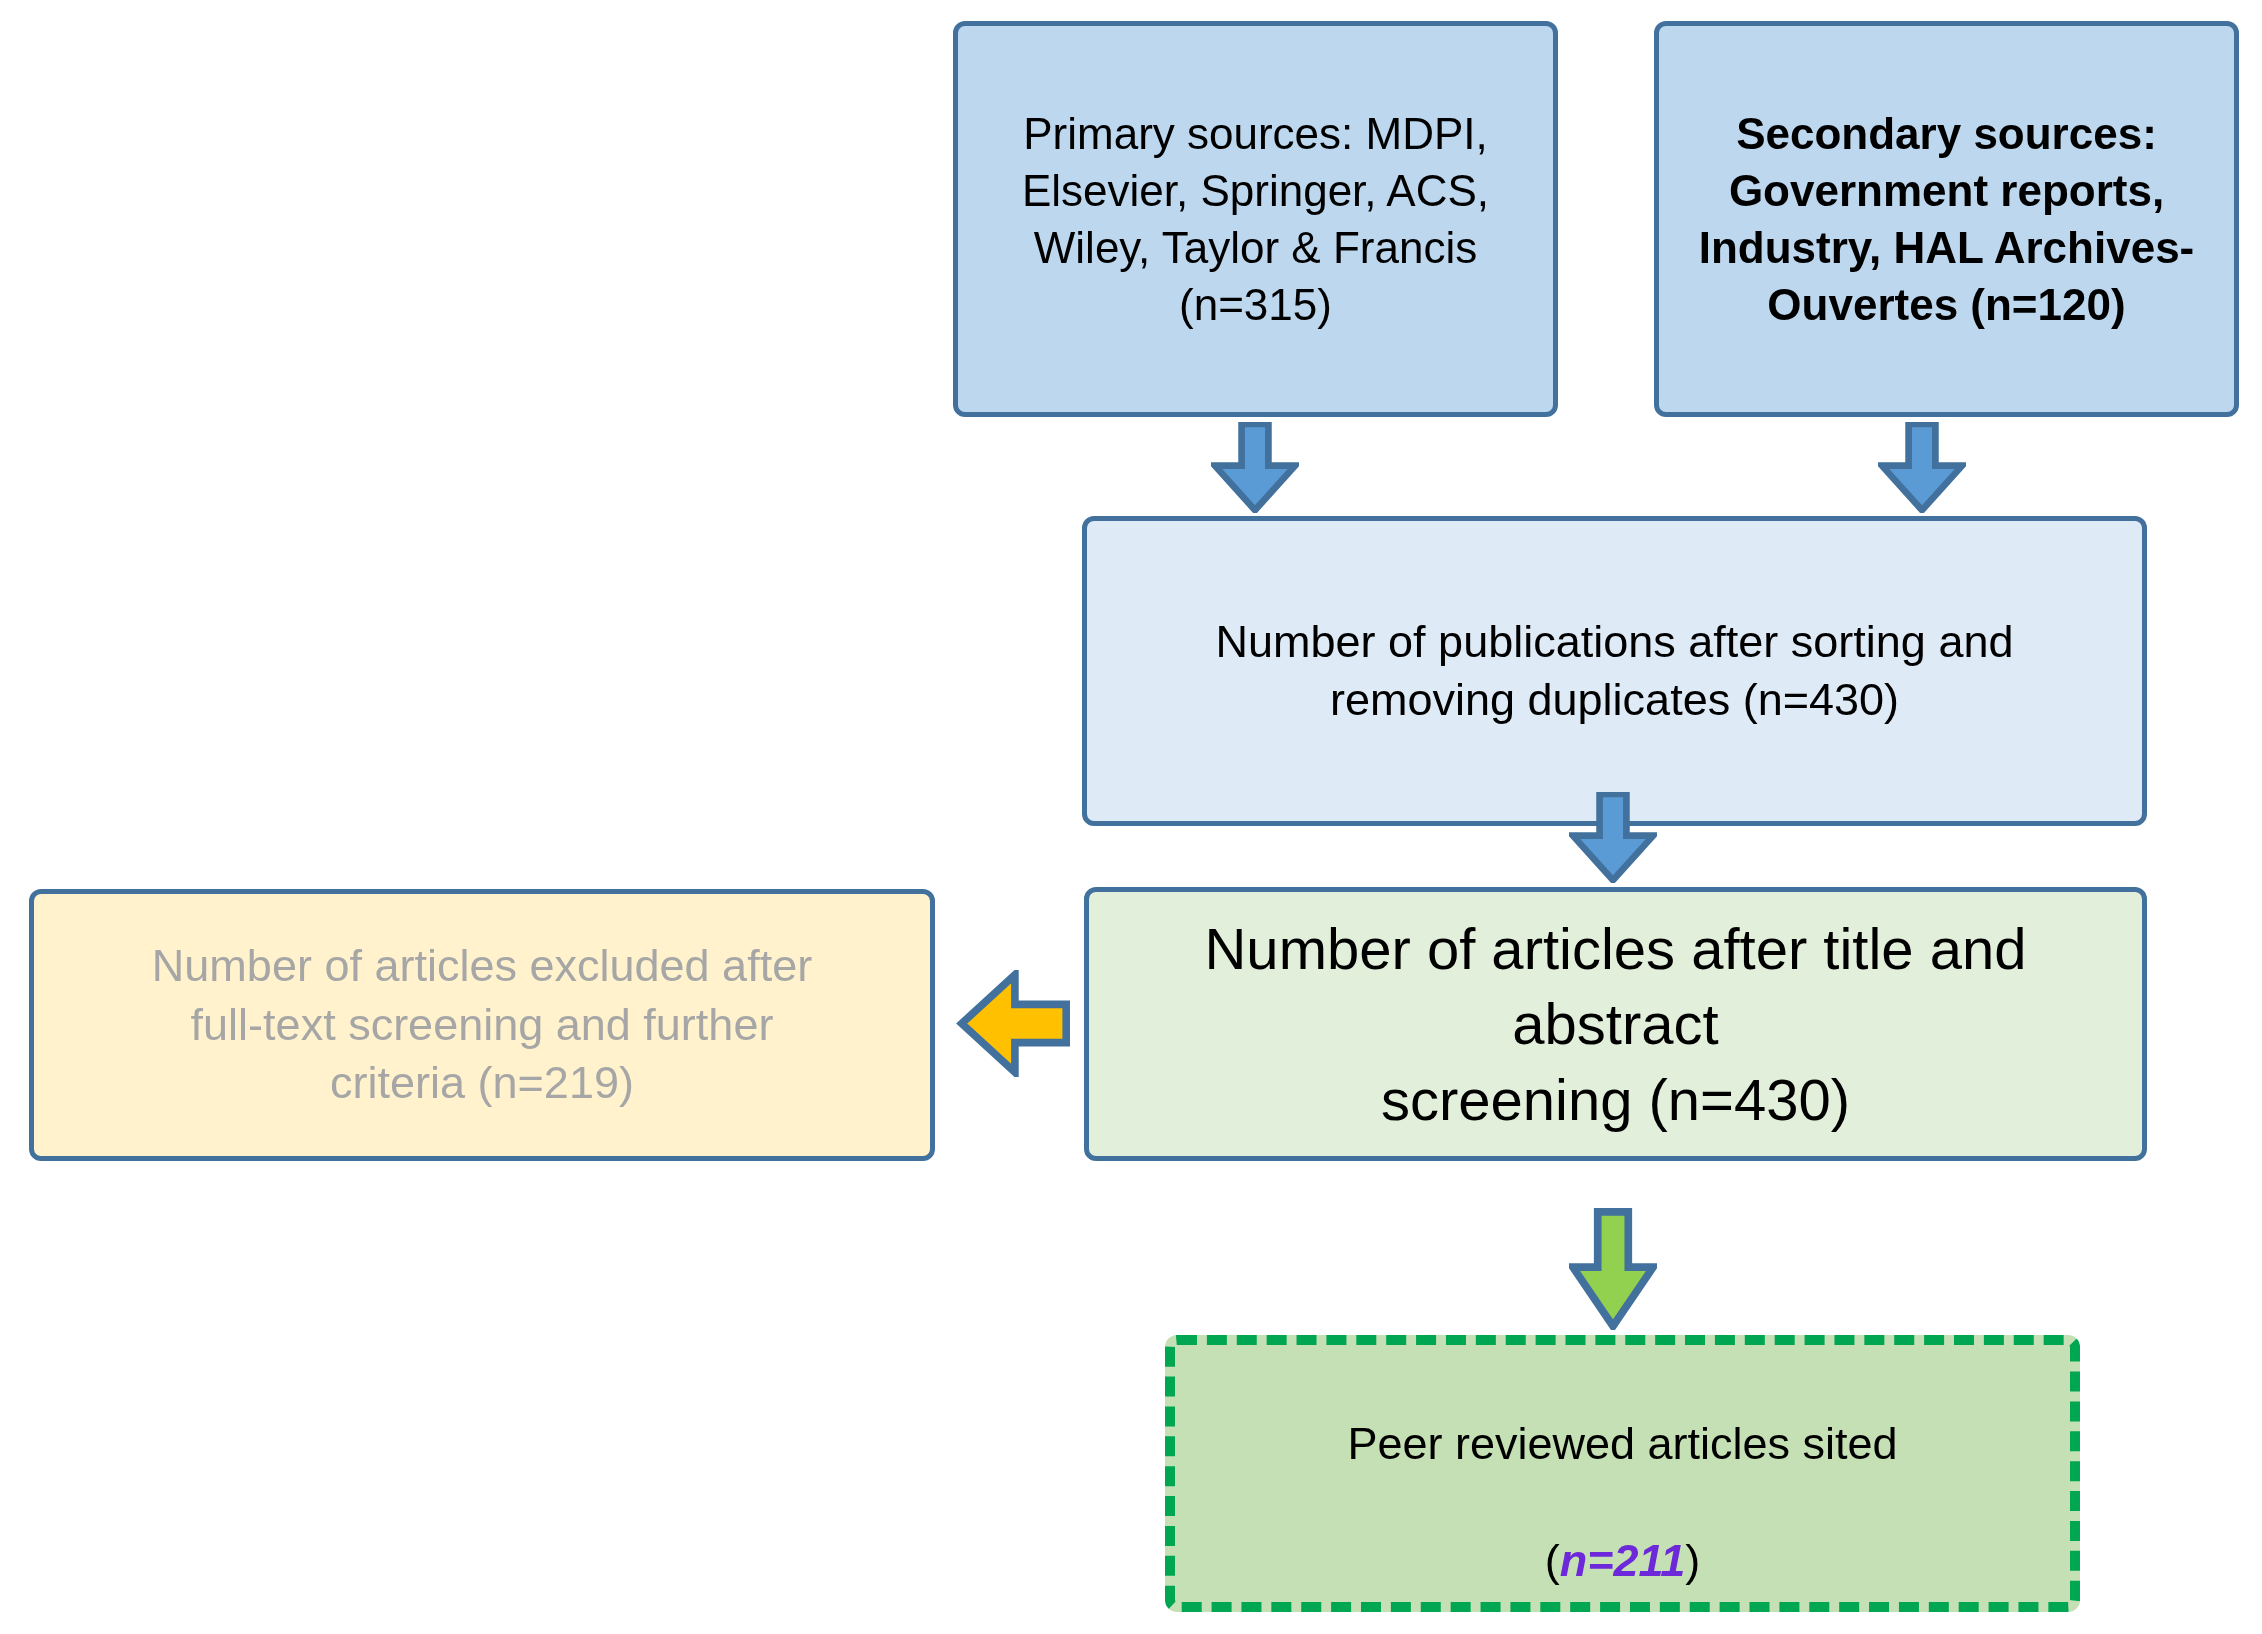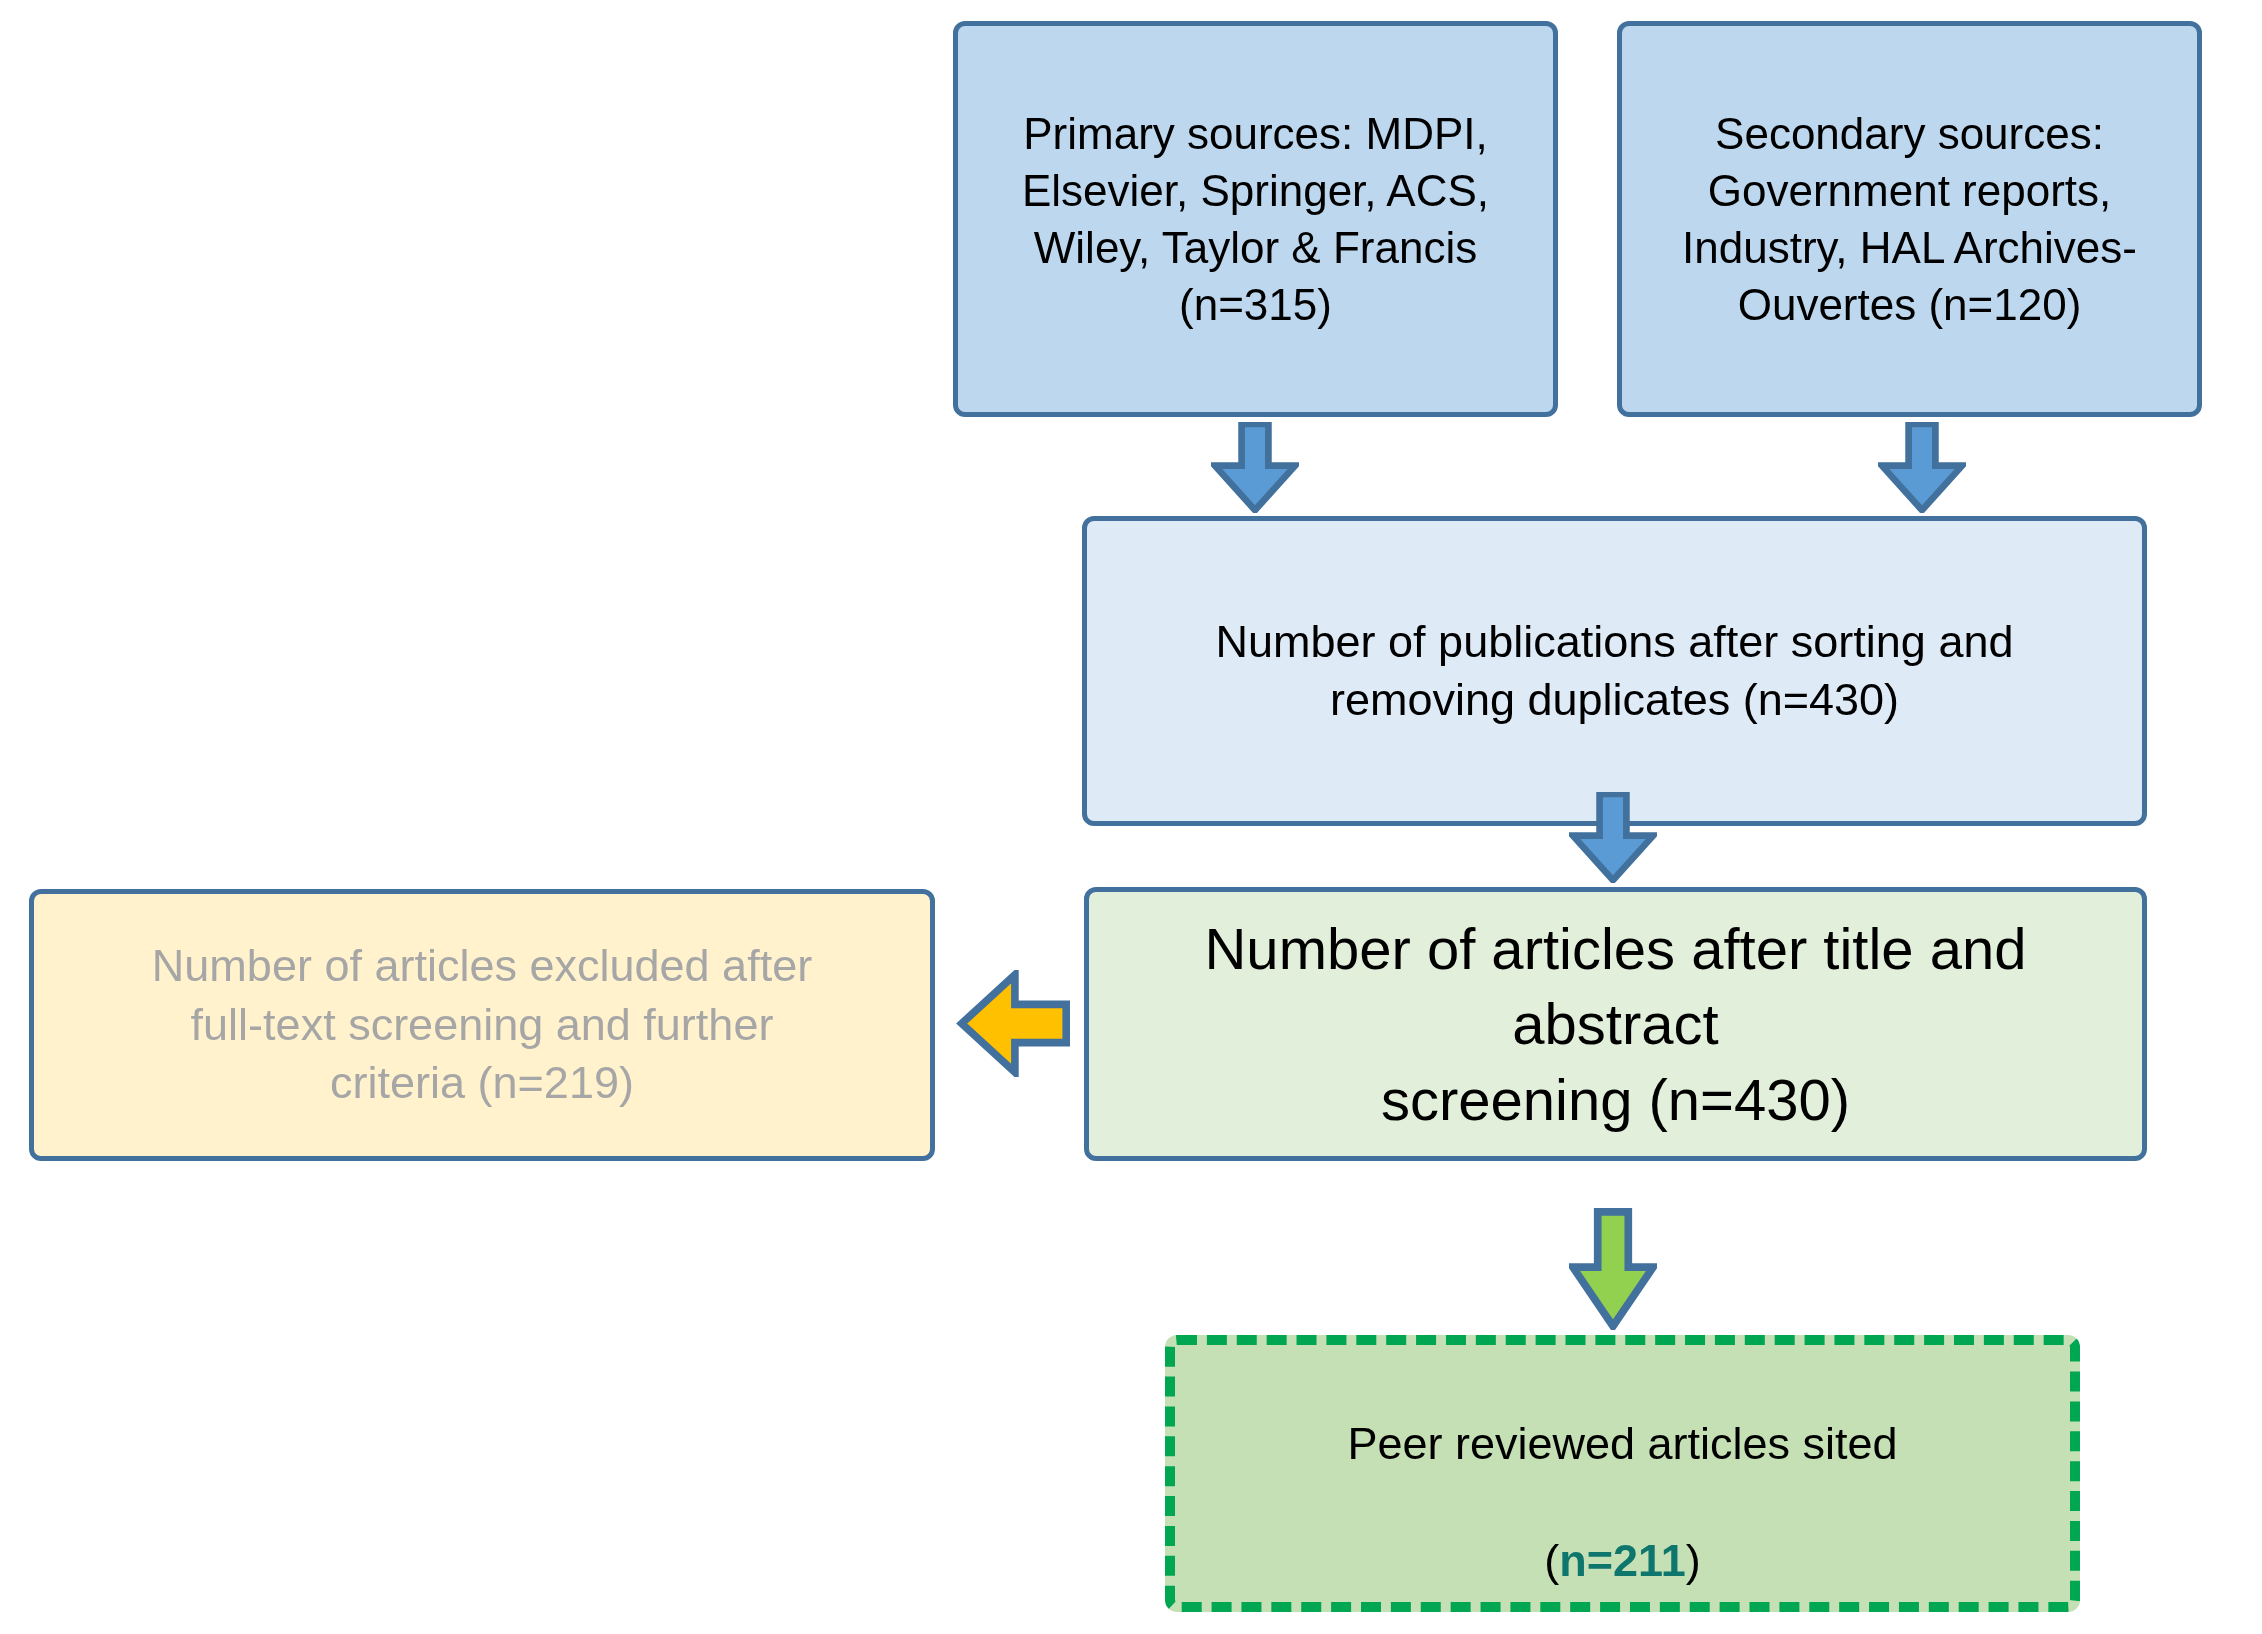--- a/index.html
+++ b/index.html
@@ -35,21 +35,21 @@
   }
 
   
   #box-primary-sources,
   #box-secondary-sources {
     background: #BDD7EE;
     border: 5.7px solid #41719C;
     font-size: 44px;
   }
   #box-primary-sources  { left: 953px; top: 21px; width: 605px; height: 396px; }
-  #box-secondary-sources{ left: 1617px; top: 21px; width: 585px; height: 396px; }
+  #box-secondary-sources{ left: 1654px; top: 21px; width: 585px; height: 396px; font-weight: bold; }
 
   
   #box-after-duplicates {
     left: 1082px; top: 516px; width: 1065px; height: 310px;
     background: #DEEAF6;
     border: 5.7px solid #41719C;
     font-size: 45px;
   }
 
   
@@ -71,22 +71,23 @@
   }
 
   
   #box-final-cited {
     left: 1165px; top: 1335px; width: 915px; height: 277px;
     background: #C5E0B4;
     border: 10.5px dashed #00A651;
     font-size: 45px;
   }
   #box-final-cited .count {
-    color: #0f766e;
+    color: #6d28d9;
     font-weight: bold;
+    font-style: italic;
   }
 
   
   .arrow {
     position: absolute;
   }
   .arrow svg { display: block; width: 100%; height: 100%; }
 
   #arrow-primary-to-dedup   { left: 1211px; top: 422px; width: 88px;  height: 91px; }
   #arrow-secondary-to-dedup { left: 1878px; top: 422px; width: 88px;  height: 91px; }

